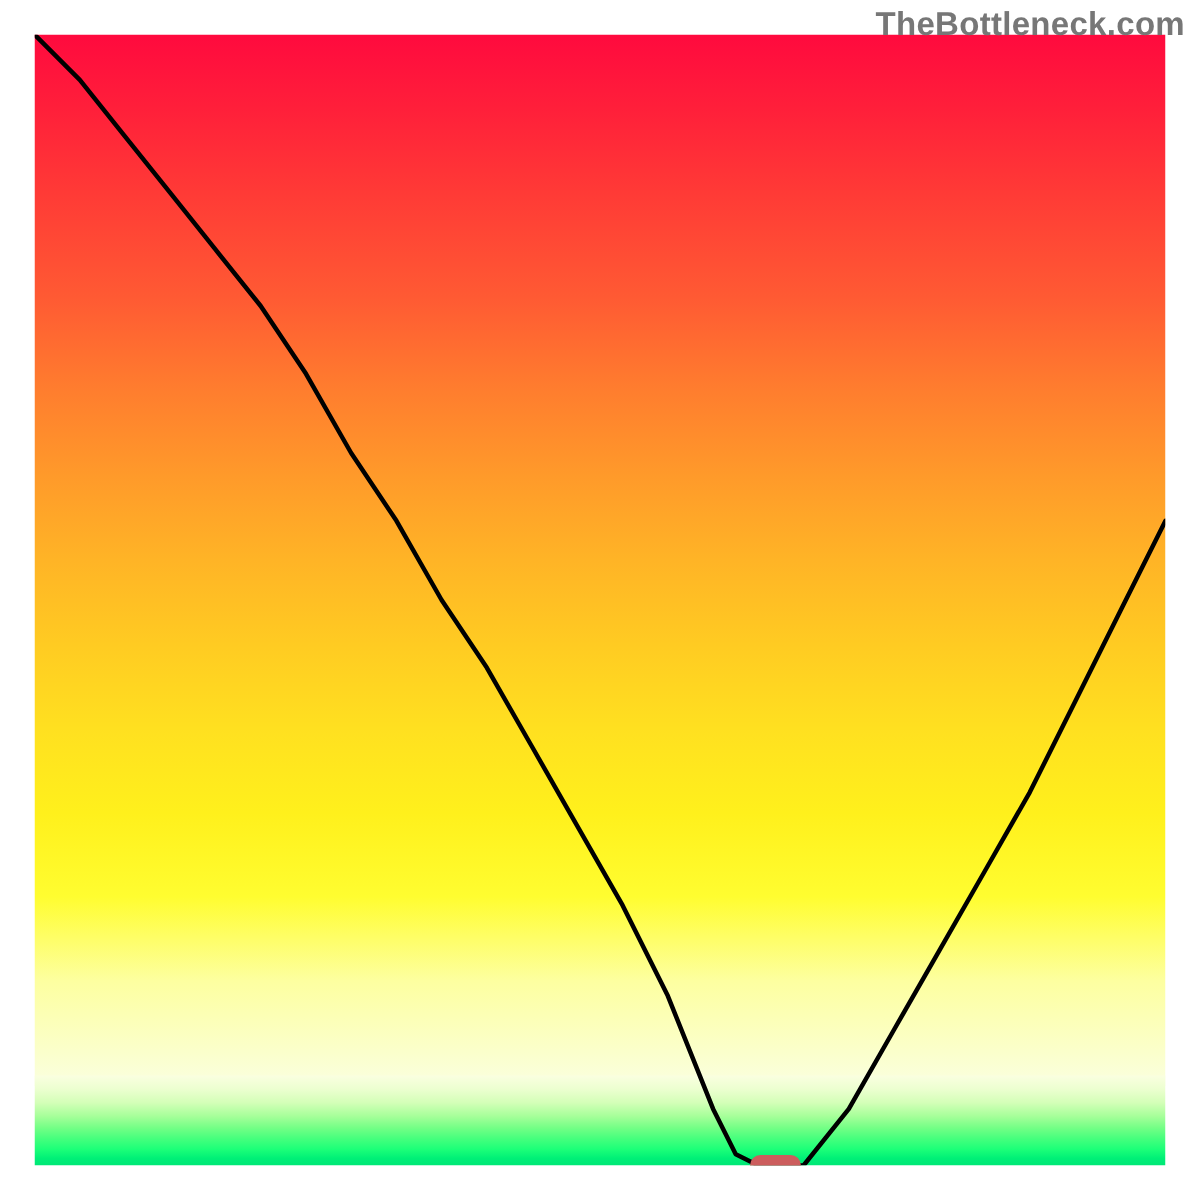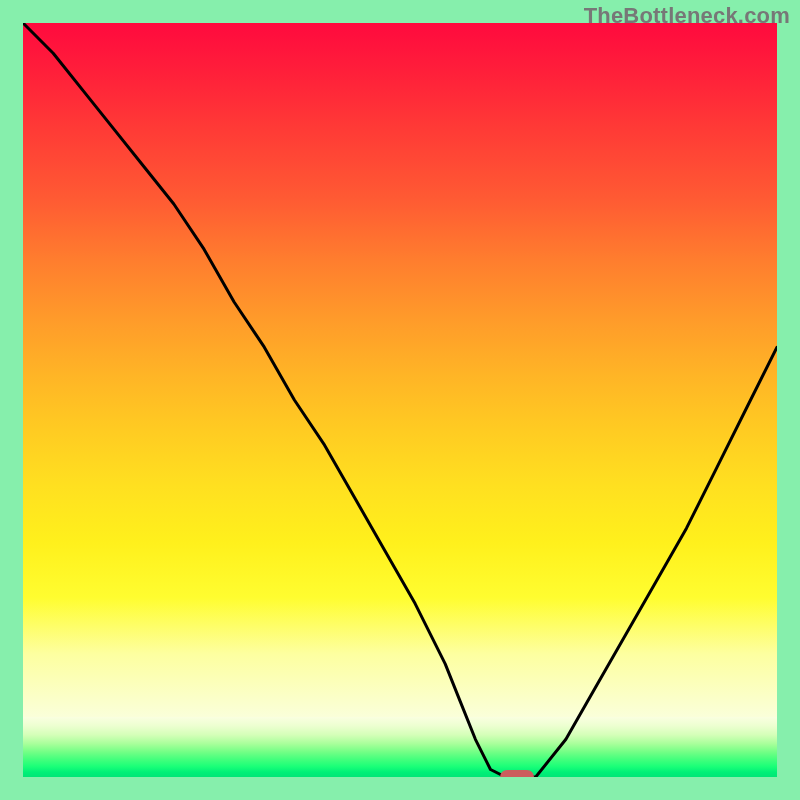--- a/index.html
+++ b/index.html
@@ -8,21 +8,21 @@
     width: 800px;
     height: 800px;
     overflow: hidden;
     background: #000;
     font-family: Arial, Helvetica, sans-serif;
   }
   .frame {
     position: relative;
     width: 800px;
     height: 800px;
-    background: #86efac;
+    background: #ffffff;
   }
   .watermark {
     position: absolute;
     top: 3px;
     right: 10px;
     color: #777;
     font-size: 22px;
     font-weight: 600;
     z-index: 4;
     letter-spacing: 0.2px;

